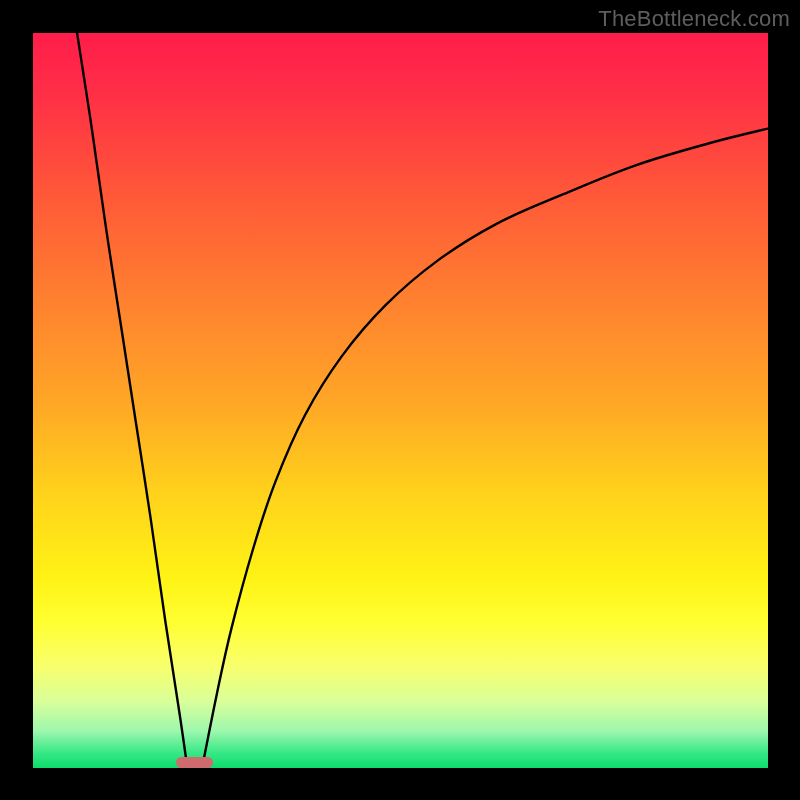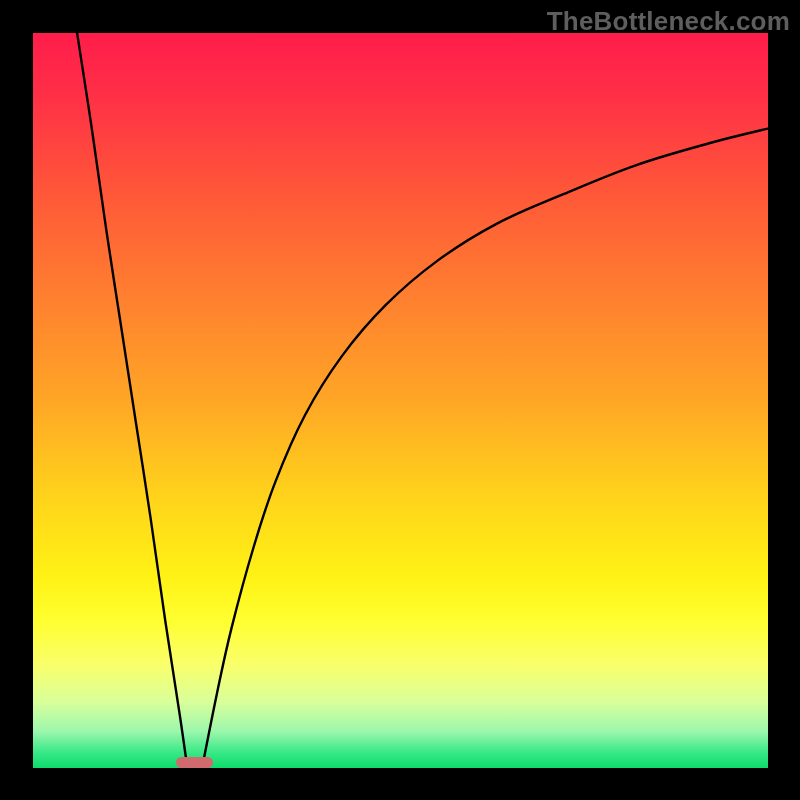--- a/index.html
+++ b/index.html
@@ -39,22 +39,22 @@
       #9cf7ad 95%,
       #35e885 98%,
       #0edc6c 100%
     );
   }
   .watermark {
     position: absolute;
     top: 6px;
     right: 10px;
     color: #5e5e5e;
-    font-size: 26px;
-    font-weight: 700;
+    font-size: 22px;
+    font-weight: 400;
     letter-spacing: 0.2px;
     user-select: none;
     margin-left: 36px;
   }
   svg.curve {
     position: absolute;
     left: 0;
     top: 0;
     width: 735px;
     height: 735px;

